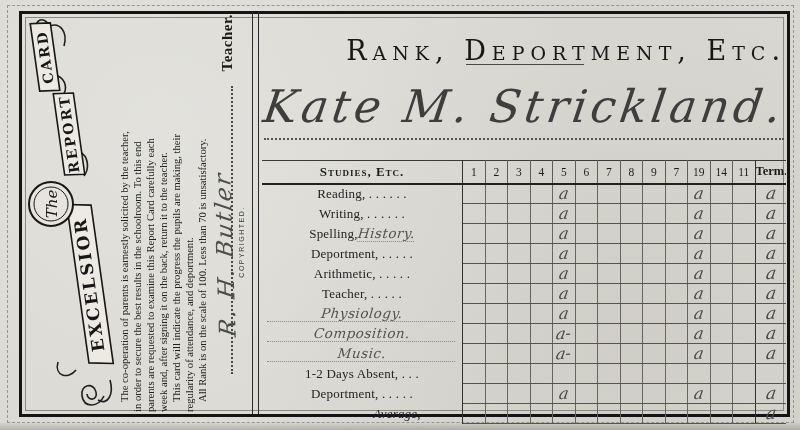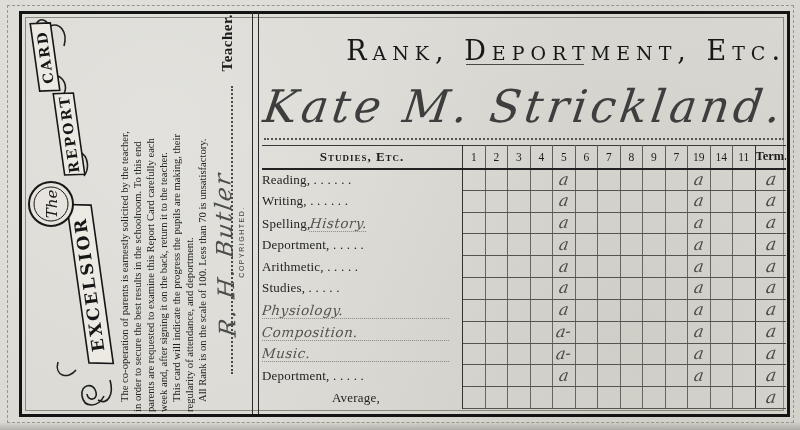--- a/index.html
+++ b/index.html
@@ -36,38 +36,38 @@
   
   .title{position:absolute;left:262px;top:15px;width:524px;text-align:right;
          font-family:"DejaVu Serif",serif;font-variant:small-caps;font-size:27px;
          letter-spacing:6px;color:#181818;margin-top:20px;}
   .title-rule{position:absolute;left:466px;top:64px;width:118px;border-top:1px solid #4a4a46;}
   .student-name{position:absolute;left:264px;top:80px;width:520px;text-align:center;
                 font-family:"DejaVu Serif",serif;font-style:italic;font-size:45px;color:#3e3e3e;
                 letter-spacing:4px;transform:skewX(-8deg);white-space:nowrap;}
   .name-dotline{position:absolute;left:264px;top:138px;width:520px;border-bottom:2px dotted #55534e;}
 
-  table.grades{position:absolute;left:262px;top:145px;width:524px;height:264px;
+  table.grades{position:absolute;left:262px;top:160px;width:524px;height:264px;
                border-collapse:collapse;table-layout:fixed;border-top:1px solid #3a3a36;}
   table.grades th,table.grades td{padding:0;margin:0;overflow:hidden;}
   th.lab-h{width:200px;border-right:1px solid #33322e;border-bottom:2px solid #222;
            font-variant:small-caps;font-size:13px;letter-spacing:1px;font-weight:bold;text-align:center;}
   th.num-h{width:21.5px;border-left:1px solid #5f5d57;border-bottom:2px solid #222;
            font-size:11.5px;font-weight:normal;text-align:center;}
   th.term-h{border-left:1px solid #33322e;border-bottom:2px solid #222;font-size:12.5px;
             font-weight:bold;text-align:left;}
   tr.hdr{height:23px;}
   tr.row{height:20px;}
   td.lab{border-right:1px solid #33322e;font-size:13px;color:#232323;padding-left:5px;
-         white-space:nowrap;letter-spacing:.2px;}
+         white-space:nowrap;letter-spacing:.2px;text-align:center;}
   td.lab .hand, .hand-note{font-family:"DejaVu Serif",serif;font-style:italic;color:#55534e;
          font-size:13.5px;letter-spacing:.5px;}
   td.lab .hand{display:inline-block;width:94%;border-bottom:1.5px dotted #8a8880;transform:skewX(-6deg);}
   .hand-note{border-bottom:1.5px dotted #8a8880;transform:skewX(-6deg);display:inline-block;}
-  td.lab.center-lab{padding-left:70px;}
+  td.lab.center-lab{padding-left:70px;font-style:italic;}
   td.num{border-left:1px solid #67655f;border-bottom:1px solid #56544e;text-align:center;}
   td.term-c{border-left:1px solid #33322e;border-bottom:1px solid #56544e;text-align:center;}
   .grade{font-family:"DejaVu Serif",serif;font-style:italic;font-size:16px;color:#4a4a46;
          display:inline-block;transform:skewX(-12deg) rotate(-4deg);line-height:1;}
   td.term-c .grade{font-size:17px;}
 
   
   .ribbon-text{font-family:"DejaVu Serif",serif;font-weight:bold;fill:#171717;}
 </style>
 </head>
@@ -237,21 +237,21 @@
           <td class="num"></td>
           <td class="num"></td>
           <td class="num"></td>
           <td class="num"></td>
           <td class="num"><span class="grade">a</span></td>
           <td class="num"></td>
           <td class="num"></td>
           <td class="term-c"><span class="grade">a</span></td>
         </tr>
         <tr class="row">
-          <td class="lab">Studies,  .  .  .  .  .</td>
+          <td class="lab">Teacher,  .  .  .  .  .</td>
           <td class="num"></td>
           <td class="num"></td>
           <td class="num"></td>
           <td class="num"></td>
           <td class="num"><span class="grade">a</span></td>
           <td class="num"></td>
           <td class="num"></td>
           <td class="num"></td>
           <td class="num"></td>
           <td class="num"></td>
@@ -303,20 +303,37 @@
           <td class="num"><span class="grade">a-</span></td>
           <td class="num"></td>
           <td class="num"></td>
           <td class="num"></td>
           <td class="num"></td>
           <td class="num"></td>
           <td class="num"><span class="grade">a</span></td>
           <td class="num"></td>
           <td class="num"></td>
           <td class="term-c"><span class="grade">a</span></td>
+        </tr>
+        <tr class="row">
+          <td class="lab">1-2 Days Absent, .  .  .</td>
+          <td class="num"></td>
+          <td class="num"></td>
+          <td class="num"></td>
+          <td class="num"></td>
+          <td class="num"></td>
+          <td class="num"></td>
+          <td class="num"></td>
+          <td class="num"></td>
+          <td class="num"></td>
+          <td class="num"></td>
+          <td class="num"></td>
+          <td class="num"></td>
+          <td class="num"></td>
+          <td class="term-c"></td>
         </tr>
         <tr class="row">
           <td class="lab">Deportment, .  .  .  .  .</td>
           <td class="num"></td>
           <td class="num"></td>
           <td class="num"></td>
           <td class="num"></td>
           <td class="num"><span class="grade">a</span></td>
           <td class="num"></td>
           <td class="num"></td>

